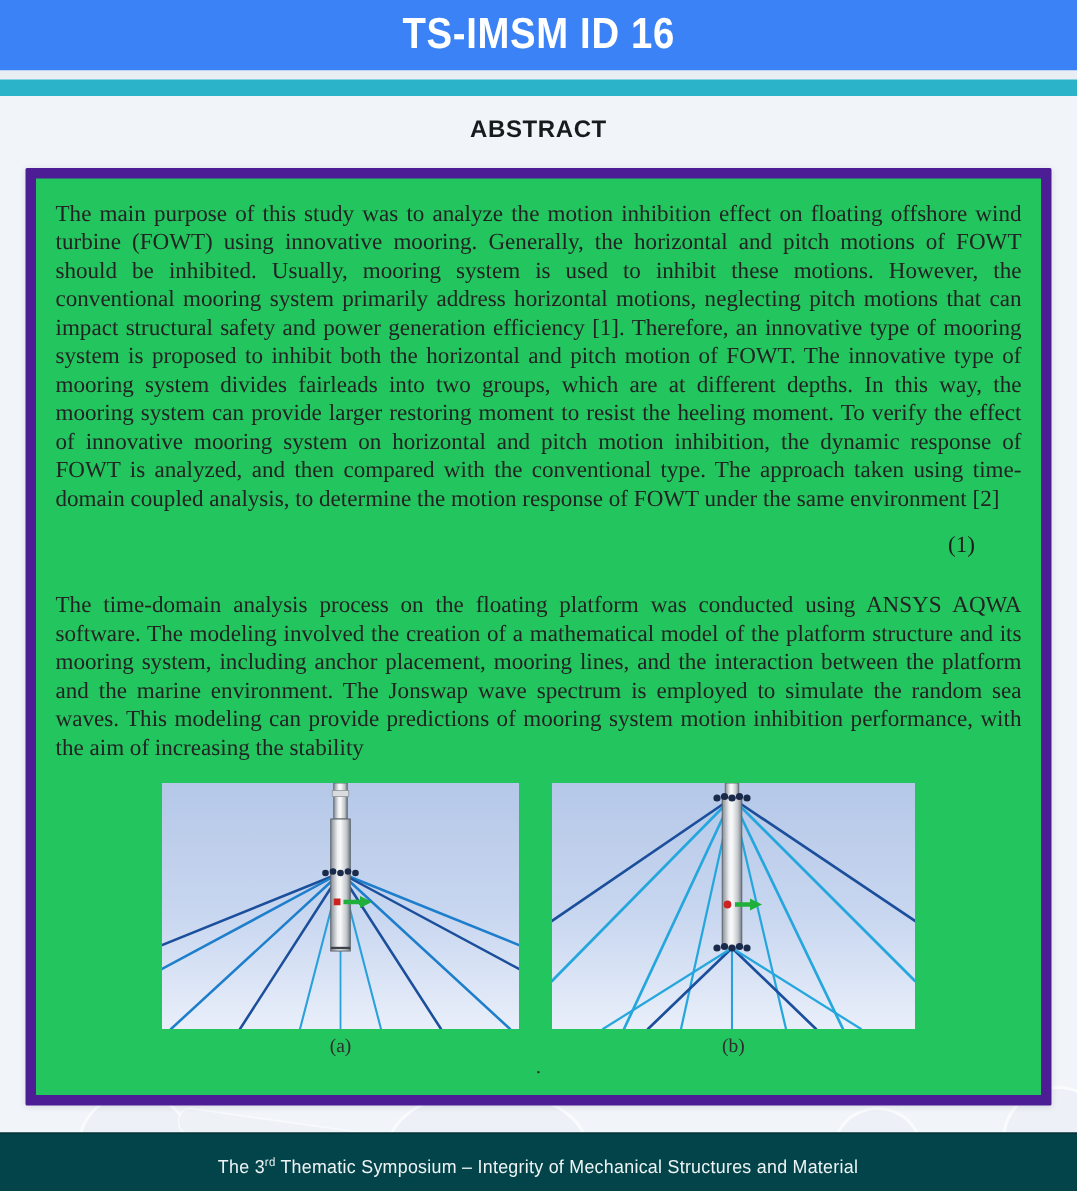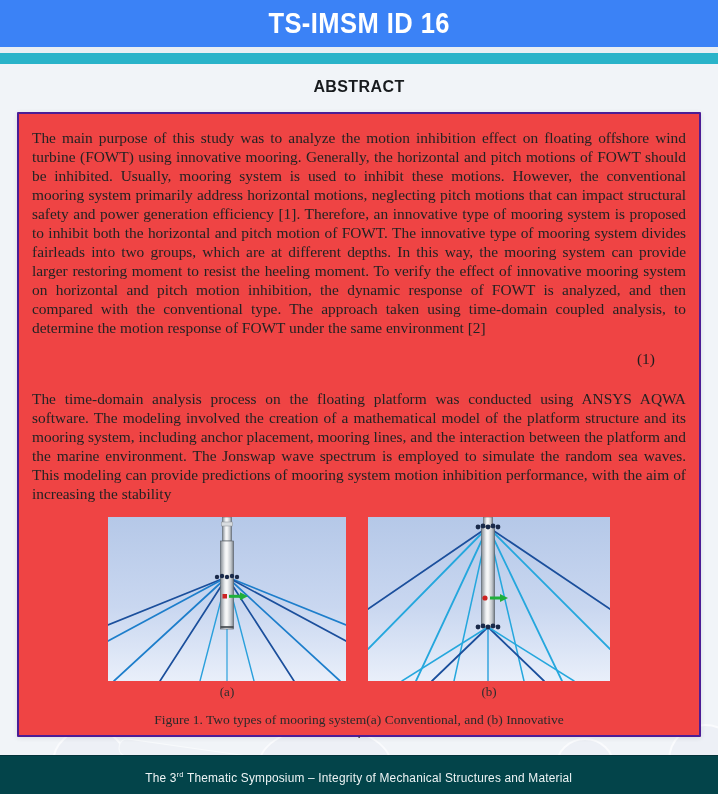--- a/index.html
+++ b/index.html
@@ -24,21 +24,21 @@
   .abstract-heading{
     position:absolute;top:78px;left:0;width:718px;text-align:center;
     font-size:16px;font-weight:700;color:#181b1e;letter-spacing:.4px;z-index:2;
   }
   
   .molecule{position:absolute;border-radius:50%;background:#edf0f6;border:2px solid #fafbfd;z-index:0;}
   .mol-bar{position:absolute;background:#eef1f6;border:1px solid #f8fafc;z-index:0;}
   
   .card{
     position:absolute;top:112px;left:17px;width:684px;height:625px;
-    background:#ef4444;border:2px solid #4c1d95;border-radius:1px;
+    background:#22c55e;border:7px solid #4c1d95;border-radius:1px;
     box-shadow:0 1px 5px rgba(25,40,60,.10);
     box-sizing:border-box;padding:14px 13px 0 13px;z-index:1;
   }
   .body-text{
     font-family:"Liberation Serif", serif;
     font-size:15.4px;line-height:19px;color:#232323;
     text-align:justify;margin:0;
   }
   .para2{margin-top:5px;}
   
@@ -222,20 +222,19 @@
         <g>
           <line x1="122" y1="81" x2="132" y2="81" stroke="#1faf3a" stroke-width="3"></line>
           <polygon points="132,77 140,81 132,85" fill="#1faf3a"></polygon>
         </g>
       </svg>
       <div class="figure-label">(b)</div>
     </div>
 
   </div>
 
-  <div class="figure-caption">Figure 1. Two types of mooring system(a) Conventional, and (b) Innovative</div>
   <div class="caption-dot">.</div>
 
 </div>
 
 <div class="footer">
   <span class="footer-text"><span>The 3</span><sup>rd</sup><span> Thematic Symposium – Integrity of Mechanical Structures and Material</span></span>
 </div>
 
 </body></html>

